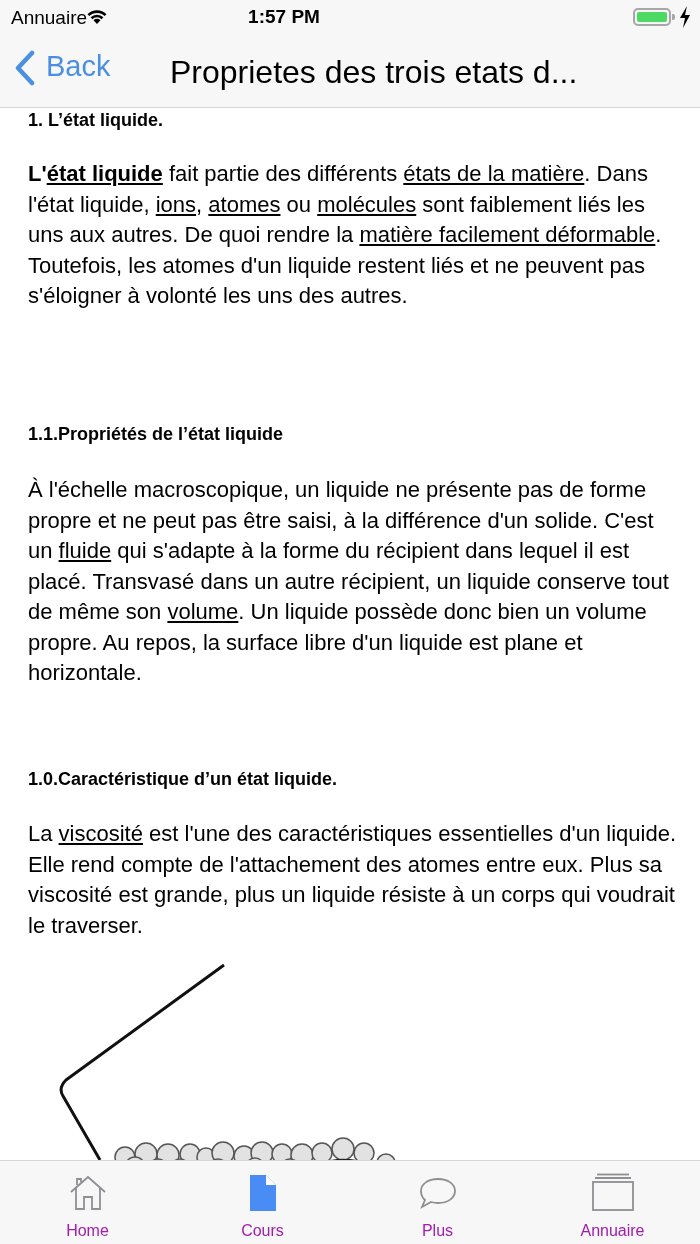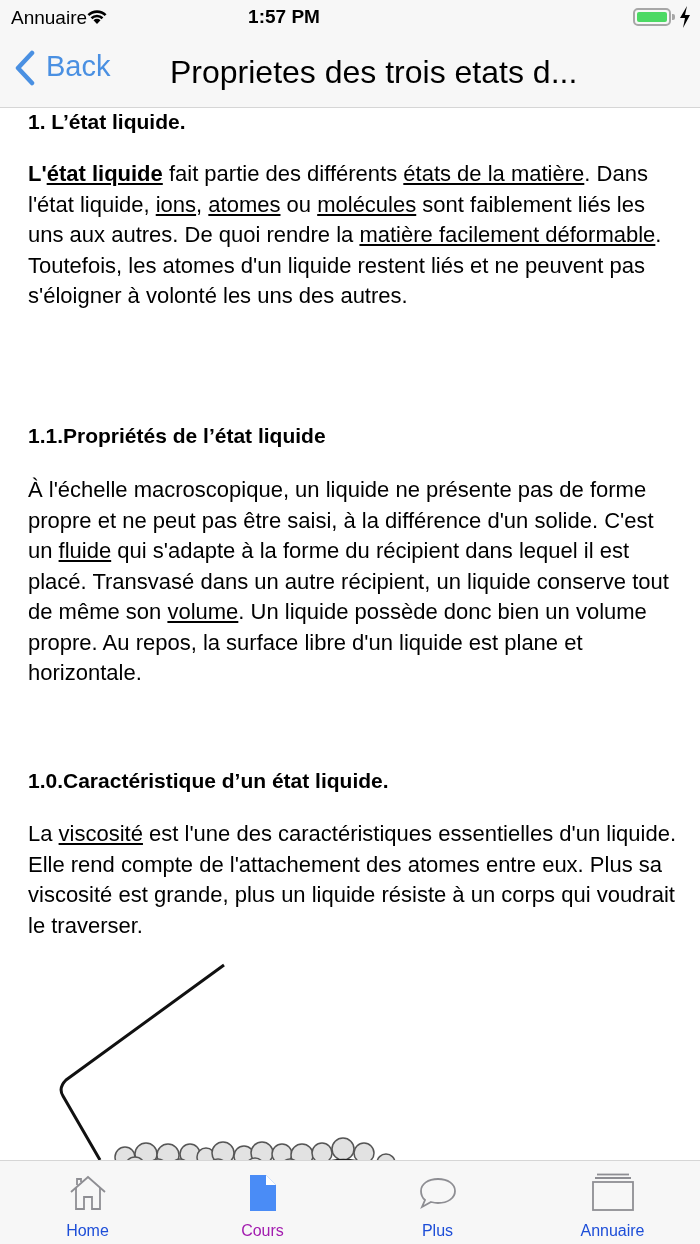--- a/index.html
+++ b/index.html
@@ -27,34 +27,34 @@
     }
     .back-button { position: absolute; left: 12px; top: 14px; height: 44px; display: flex; align-items: flex-start; cursor: pointer; }
     .back-chevron { width: 26px; height: 36px; }
     .back-label { color: #4a90e2; font-size: 29px; margin-left: 8px; }
     .nav-title { position: absolute; left: 156px; top: 18px; font-size: 32px; font-weight: normal; white-space: nowrap; color: #000; margin-left: 14px; }
 
     .content {
       position: absolute; left: 0; top: 108px; width: 700px; height: 1052px; overflow: hidden;
     }
     .content-inner { padding: 0 28px; }
-    h2 { font-size: 21px; font-weight: bold; margin: 0; }
+    h2 { font-size: 18px; font-weight: bold; margin: 0; }
     p.body { font-size: 22px; line-height: 30.5px; margin: 0; }
     a.lnk { color: #000000; text-decoration: underline; }
     a.lnk.bold { font-weight: bold; }
 
     .illustration { position: absolute; left: 50px; top: 852px; }
 
     .tab-bar {
       position: absolute; left: 0; top: 1160px; width: 700px; height: 84px;
       background: #f7f7f7; border-top: 1px solid #d6d6d6;
     }
     .tab { position: absolute; top: 0; width: 175px; height: 84px; text-align: center; cursor: pointer; }
     .tab-icon { position: absolute; left: 50%; top: 12px; transform: translateX(-50%); }
-    .tab-label { position: absolute; left: 0; width: 100%; top: 61px; font-size: 16px; color: #1d4ed8; }
+    .tab-label { position: absolute; left: 0; width: 100%; top: 61px; font-size: 16px; color: #a21caf; }
     .tab.active .tab-label { color: #a21caf; }
   </style>
 </head>
 <body>
 
 <div class="status-bar">
   <span class="status-carrier">Annuaire</span>
   <span class="wifi">
     <svg width="22" height="16" viewBox="0 0 22 16">
       <path d="M11 15 L7.5 11.2 A5 5 0 0 1 14.5 11.2 Z" fill="#000"></path>

